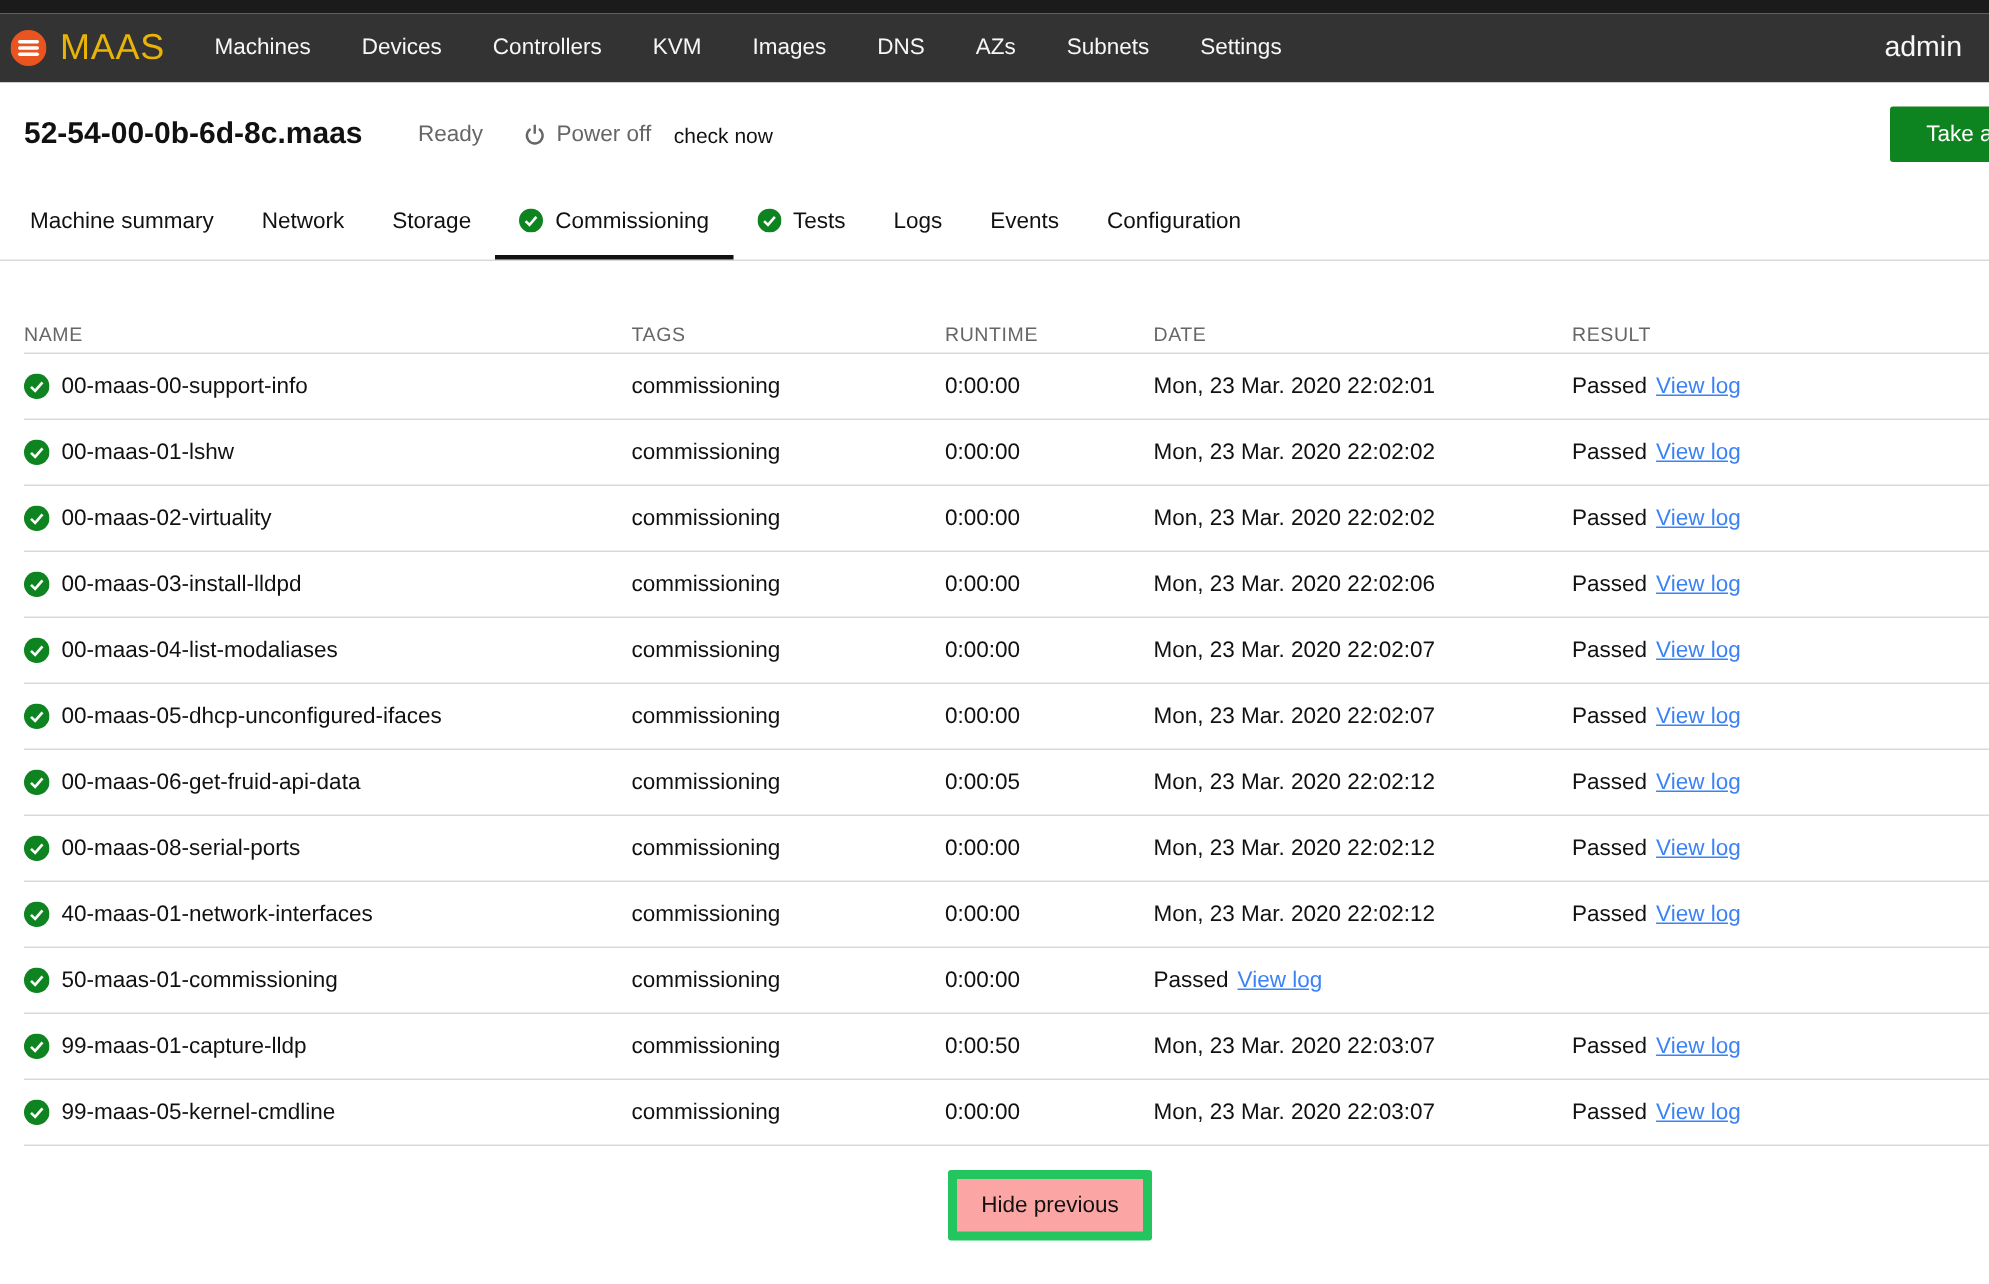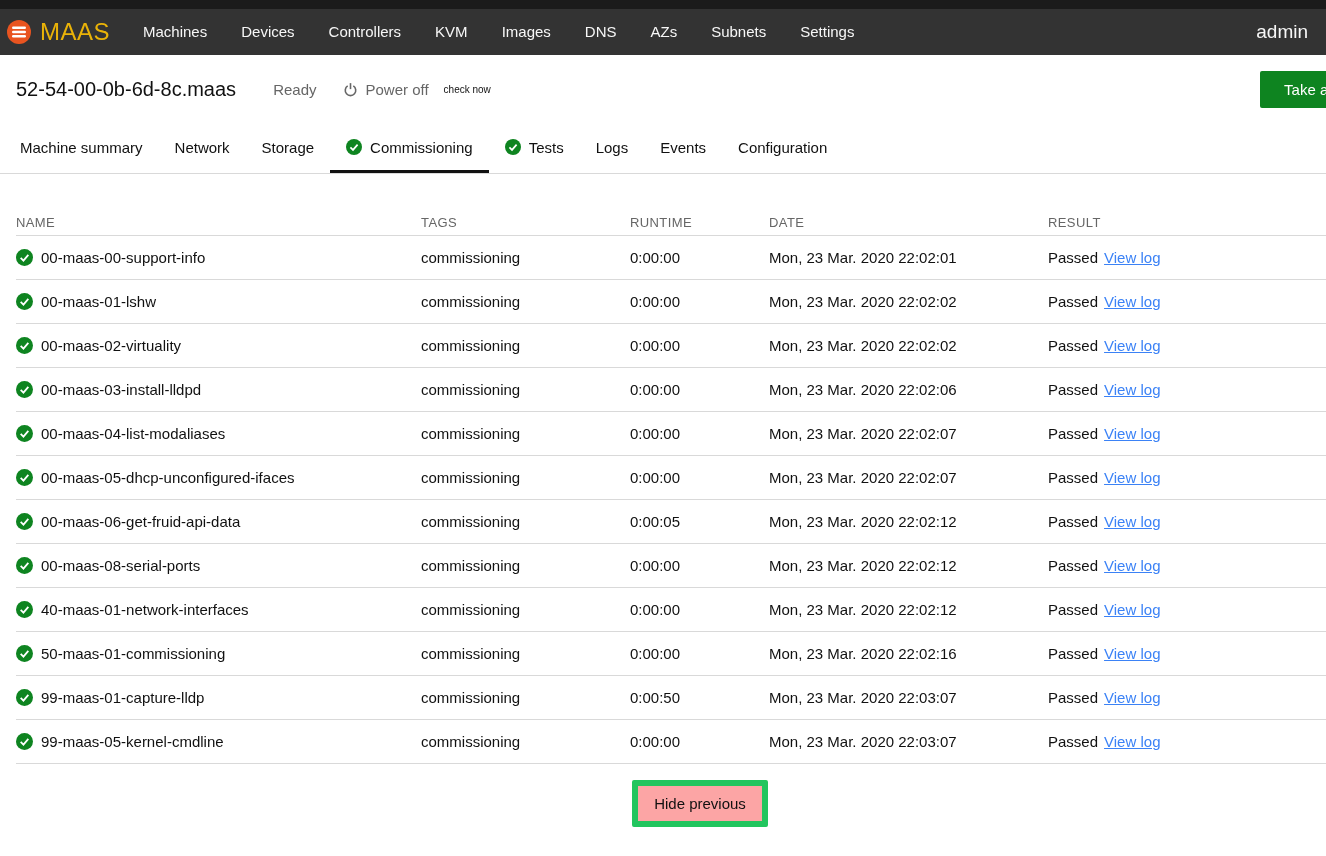--- a/index.html
+++ b/index.html
@@ -12,26 +12,26 @@
   .brand { display: flex; align-items: center; gap: 9px; cursor: pointer; }
   .brand-logo { width: 24px; height: 24px; display: block; }
   .brand-name { color: #eab308; font-size: 24px; font-weight: 300; letter-spacing: .5px; }
   .nav-items { display: flex; list-style: none; margin-left: 16px; }
   .nav-item { color: #f7f7f7; font-size: 15px; padding: 16px 17px; line-height: 46px; cursor: pointer; white-space: nowrap; }
   .nav-user { margin-left: auto; color: #f7f7f7; font-size: 19px; padding: 0 4px; cursor: pointer; }
 
   .content { width: 1400px; }
 
   .machine-header { height: 69px; display: flex; align-items: center; padding: 0 16px; position: relative; background: #fff; }
-  .machine-title { font-size: 20px; font-weight: 400; color: #111; }
+  .machine-title { font-size: 20px; font-weight: 700; color: #111; }
   .machine-status { margin-left: 37px; color: #666; font-size: 15px; }
   .power { display: flex; align-items: center; gap: 7px; margin-left: 27px; color: #666; font-size: 15px;
            background: none; border: 0; font-family: inherit; cursor: pointer; }
   .power-icon { width: 15px; height: 15px; display: block; }
-  .check-now { margin-left: 15px; font-size: 10px; color: #111; background: none; border: 0; font-family: inherit; cursor: pointer; }
+  .check-now { margin-left: 15px; font-size: 14px; color: #111; background: none; border: 0; font-family: inherit; cursor: pointer; }
   .take-action { position: absolute; right: 16px; top: 16px; height: 37px; padding: 0 24px; background: #0e8420;
                  color: #fff; border: 0; font-size: 15px; font-family: inherit; border-radius: 2px; cursor: pointer; white-space: nowrap; }
 
   .tabs { display: flex; border-bottom: 1px solid #d9d9d9; padding-left: 4px; height: 50px; background: #fff; }
   .tab { display: flex; align-items: center; gap: 8px; padding: 0 16px; font-size: 15px; color: #111; cursor: pointer;
          border-bottom: 3px solid transparent; white-space: nowrap; }
   .tab.active { border-bottom-color: #111; }
   .check-icon { width: 16px; height: 16px; display: block; }
 
   main { padding: 0 16px; }
@@ -286,21 +286,20 @@
               <span>
                 <svg class="check-icon" style="width:17px;height:17px" viewBox="0 0 16 16">
                   <circle cx="8" cy="8" r="8" fill="#0e8420"></circle>
                   <path d="M4.4 8.4 L7 10.9 L11.6 5.6" fill="none" stroke="#fff" stroke-width="1.7"></path>
                 </svg>
               </span>
               <span>50-maas-01-commissioning</span>
             </div>
             <div>commissioning</div>
             <div>0:00:00</div>
-            <div>Mon, 23 Mar. 2020 22:02:16</div>
             <div><span>Passed</span><a class="view-log">View log</a></div>
           </div>
           <div class="trow">
             <div class="cell-name">
               <span>
                 <svg class="check-icon" style="width:17px;height:17px" viewBox="0 0 16 16">
                   <circle cx="8" cy="8" r="8" fill="#0e8420"></circle>
                   <path d="M4.4 8.4 L7 10.9 L11.6 5.6" fill="none" stroke="#fff" stroke-width="1.7"></path>
                 </svg>
               </span>

